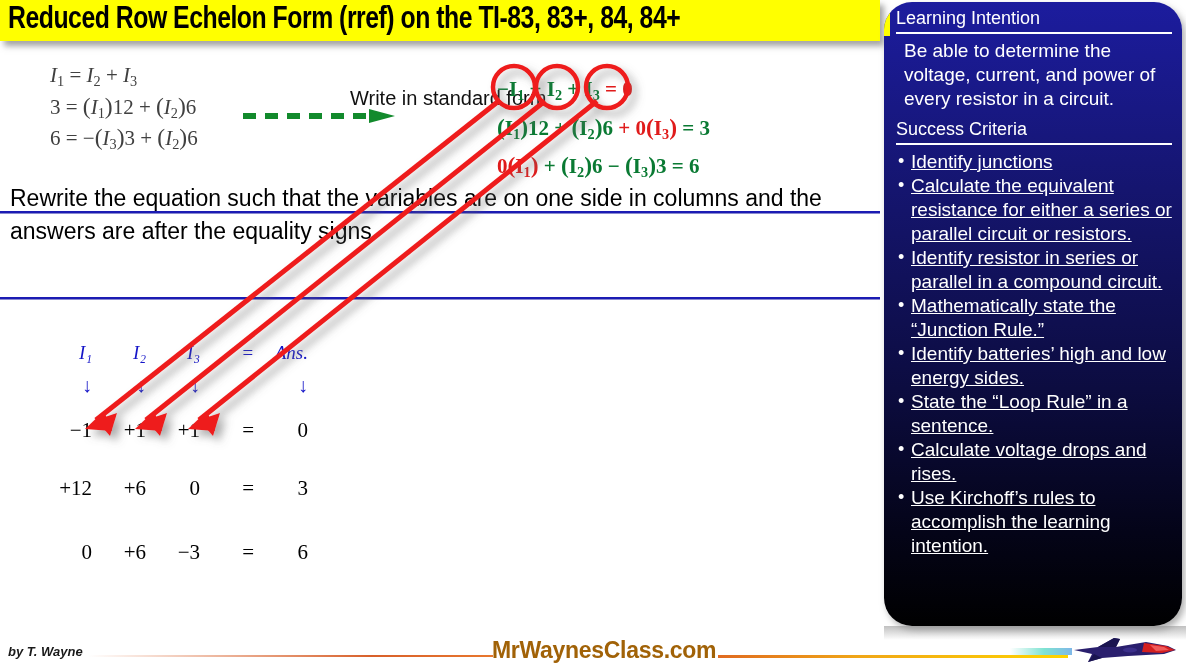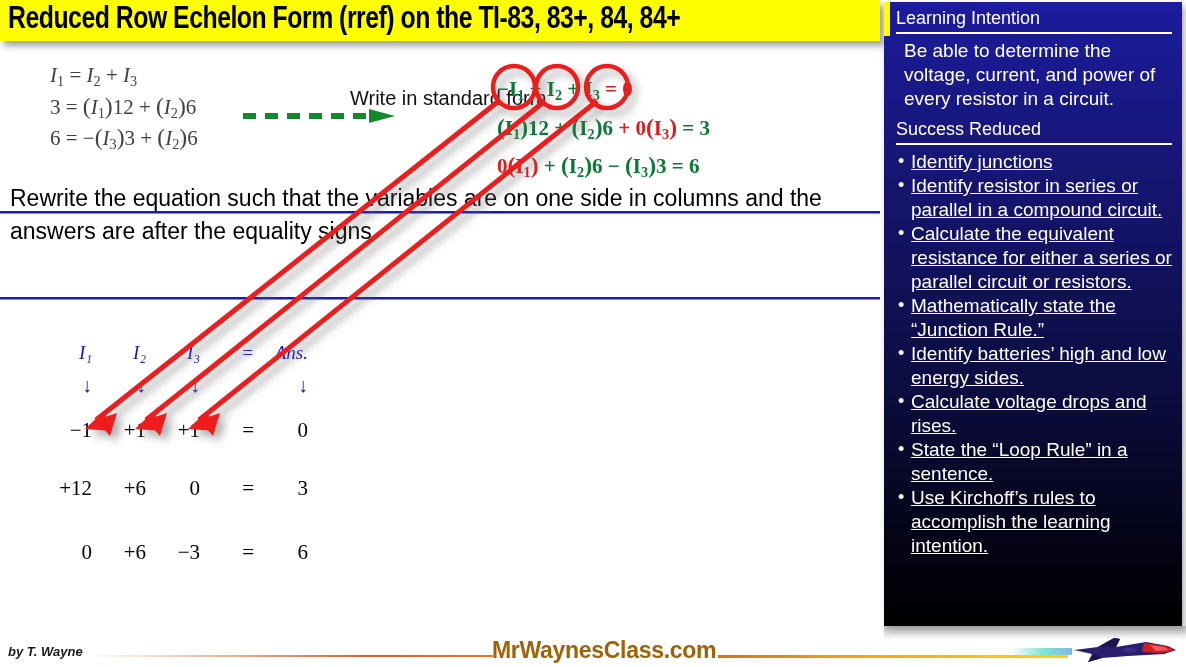--- a/index.html
+++ b/index.html
@@ -98,20 +98,21 @@
 
   
   .sidebar {
     position: absolute; left: 884px; top: 2px; width: 298px; height: 624px;
     background: linear-gradient(to bottom, #1c1c9e 0%, #15156f 30%, #0c0c40 62%, #040418 85%, #000000 100%);
     box-shadow: 3px 4px 7px rgba(120,120,120,0.6);
     color: #fff;
     padding: 4px 10px 0 12px;
     font-family: "Liberation Sans", sans-serif;
     overflow: hidden;
+    border-radius: 28px;
   }
   .sb-head { font-size: 18px; line-height: 24px; color: #fff; }
   .sb-line { height: 2px; background: #fff; margin: 2px 0 5px 0; width: 100%; }
   .sb-body { font-size: 19px; line-height: 24px; padding: 0 4px 0 8px; }
   .sb-list { list-style: none; margin-top: 3px; font-size: 19px; line-height: 24px; }
   .sb-list li { position: relative; padding-left: 15px; margin-bottom: 0px; text-decoration: underline; }
   .sb-list li::before {
     content: "\2022"; position: absolute; left: 2px; top: -1px; font-size: 18px;
   }
   .sb-yellow-tab { position: absolute; left: 0px; top: 0px; width: 6px; height: 34px; background: #ffff00; }
@@ -267,30 +268,30 @@
         <polygon points="188,429 207,411 215,431" fill="#ee1b1b"></polygon>
       </g>
     </g>
   </svg>
 
   <div class="sidebar">
     <div class="sb-yellow-tab"></div>
     <div class="sb-head">Learning Intention</div>
     <div class="sb-line"></div>
     <div class="sb-body">Be able to determine the voltage, current, and power of every resistor in a circuit.</div>
-    <div class="sb-head" style="margin-top:6px;">Success Reduced</div>
+    <div class="sb-head" style="margin-top:6px;">Success Criteria</div>
     <div class="sb-line"></div>
     <ul class="sb-list">
       <li>Identify junctions</li>
+      <li>Calculate the equivalent resistance for either a series or parallel circuit or resistors.</li>
       <li>Identify resistor in series or parallel in a compound circuit.</li>
-      <li>Calculate the equivalent resistance for either a series or parallel circuit or resistors.</li>
       <li>Mathematically state the “Junction Rule.”</li>
       <li>Identify batteries’ high and low energy sides.</li>
+      <li>State the “Loop Rule” in a sentence.</li>
       <li>Calculate voltage drops and rises.</li>
-      <li>State the “Loop Rule” in a sentence.</li>
       <li>Use Kirchoff’s rules to accomplish the learning intention.</li>
     </ul>
   </div>
   <div class="footer-shadowbar"></div>
 
   <div class="footer-byline">by T. Wayne</div>
   <div class="fline-left"></div>
   <div class="footer-site">MrWaynesClass.com</div>
   <div class="fline-right"></div>
   <div class="jet-trail"></div>

